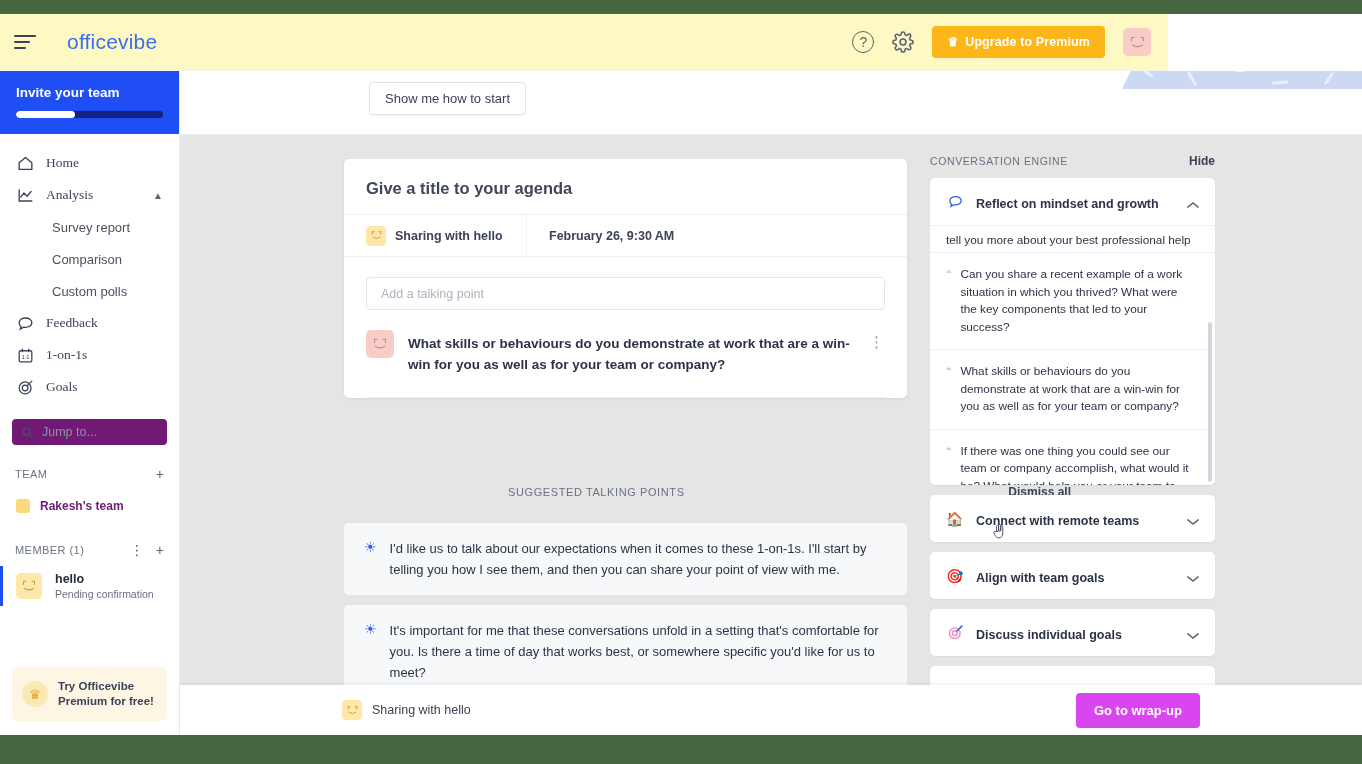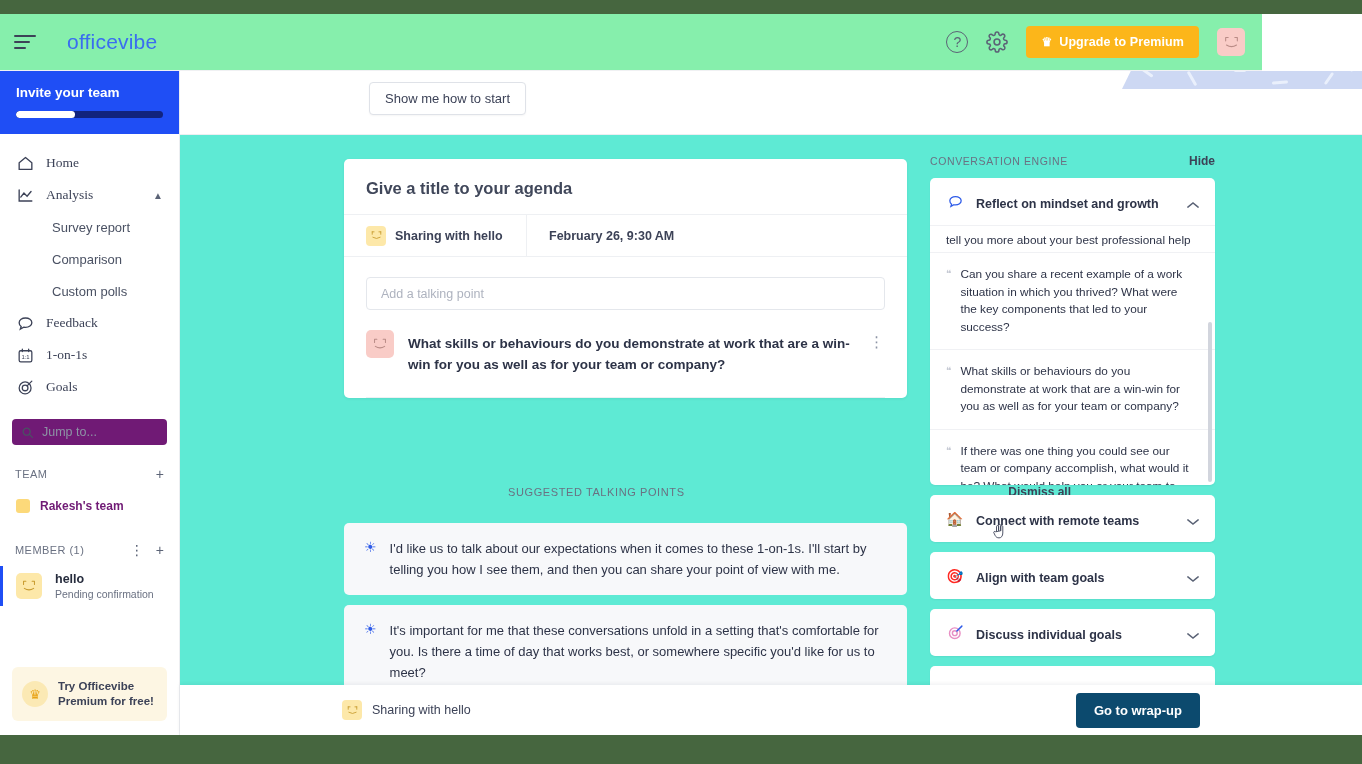--- a/index.html
+++ b/index.html
@@ -11,22 +11,22 @@
   }
   .frame {
     position: absolute; left: 0; top: 14px;
     width: 1362px; height: 721px;
     background: #ffffff;
     overflow: hidden;
   }
 
   
   .topbar {
-    position: absolute; left: 0; top: 0; width: 1262px; height: 57px;
-    background: #86efac; display: flex; align-items: center;
+    position: absolute; left: 0; top: 0; width: 1168px; height: 57px;
+    background: #fef9c3; display: flex; align-items: center;
     border-bottom: 1px solid #f0f1f3;
   }
   .hamburger { margin-left: 14px; width: 30px; height: 30px; display: flex;
     flex-direction: column; justify-content: center; gap: 4px; cursor: pointer; }
   .hamburger i { display: block; height: 2px; background: #3c4257; border-radius: 1px; }
   .hamburger i:nth-child(1) { width: 22px; }
   .hamburger i:nth-child(2) { width: 16px; }
   .hamburger i:nth-child(3) { width: 12px; }
   .brand { margin-left: 23px; font-size: 21px; color: #3a6df0; font-weight: 500;
     letter-spacing: .2px; }
@@ -108,21 +108,21 @@
     display: flex; align-items: center; gap: 10px; cursor: pointer;
   }
   .promo-crown { width: 26px; height: 26px; border-radius: 50%; background: #fbe9b4;
     display: flex; align-items: center; justify-content: center; flex: none;
     color: #e8a317; font-size: 13px; }
   .promo-txt { font-size: 11.5px; color: #3c4257; line-height: 15px; font-weight: 600; }
 
   
   .main {
     position: absolute; left: 180px; top: 57px; width: 1182px; height: 664px;
-    background: #5eead4; overflow: hidden;
+    background: #e5e5e5; overflow: hidden;
   }
   .topcard {
     position: absolute; left: 0; top: -46px; width: 1182px; height: 110px;
     background: #fff; border-bottom: 1px solid #eceef1;
   }
   .show-btn {
     position: absolute; left: 189px; top: 57px; background: #fff;
     border: 1px solid #dfe2e8; border-radius: 4px; padding: 8px 15px;
     font-size: 13px; color: #3c4257; cursor: pointer;
     box-shadow: 0 1px 2px rgba(0,0,0,.04);
@@ -203,21 +203,21 @@
     color: #3c4257; pointer-events: none; }
 
   
   .bottombar {
     position: absolute; left: 180px; bottom: 0; width: 1182px; height: 50px;
     background: #fff; display: flex; align-items: center;
     box-shadow: 0 -1px 4px rgba(20,30,60,.07); z-index: 5;
   }
   .bb-left { display: flex; align-items: center; gap: 10px; margin-left: 162px; }
   .bb-left span { font-size: 12.5px; color: #3c4257; }
-  .wrap-btn { margin-left: auto; margin-right: 162px; background: #0c4a6e;
+  .wrap-btn { margin-left: auto; margin-right: 162px; background: #d946ef;
     color: #fff; border: none; border-radius: 4px; padding: 10px 18px;
     font-size: 13px; font-weight: 700; cursor: pointer; }
   .ghost-card { position: absolute; left: 344px; bottom: -8px; width: 640px;
     height: 22px; background: #fff; border-radius: 4px;
     box-shadow: 0 1px 3px rgba(20,30,60,.07); z-index: 1; }
 </style>
 </head>
 <body>
 
 <div class="frame">

